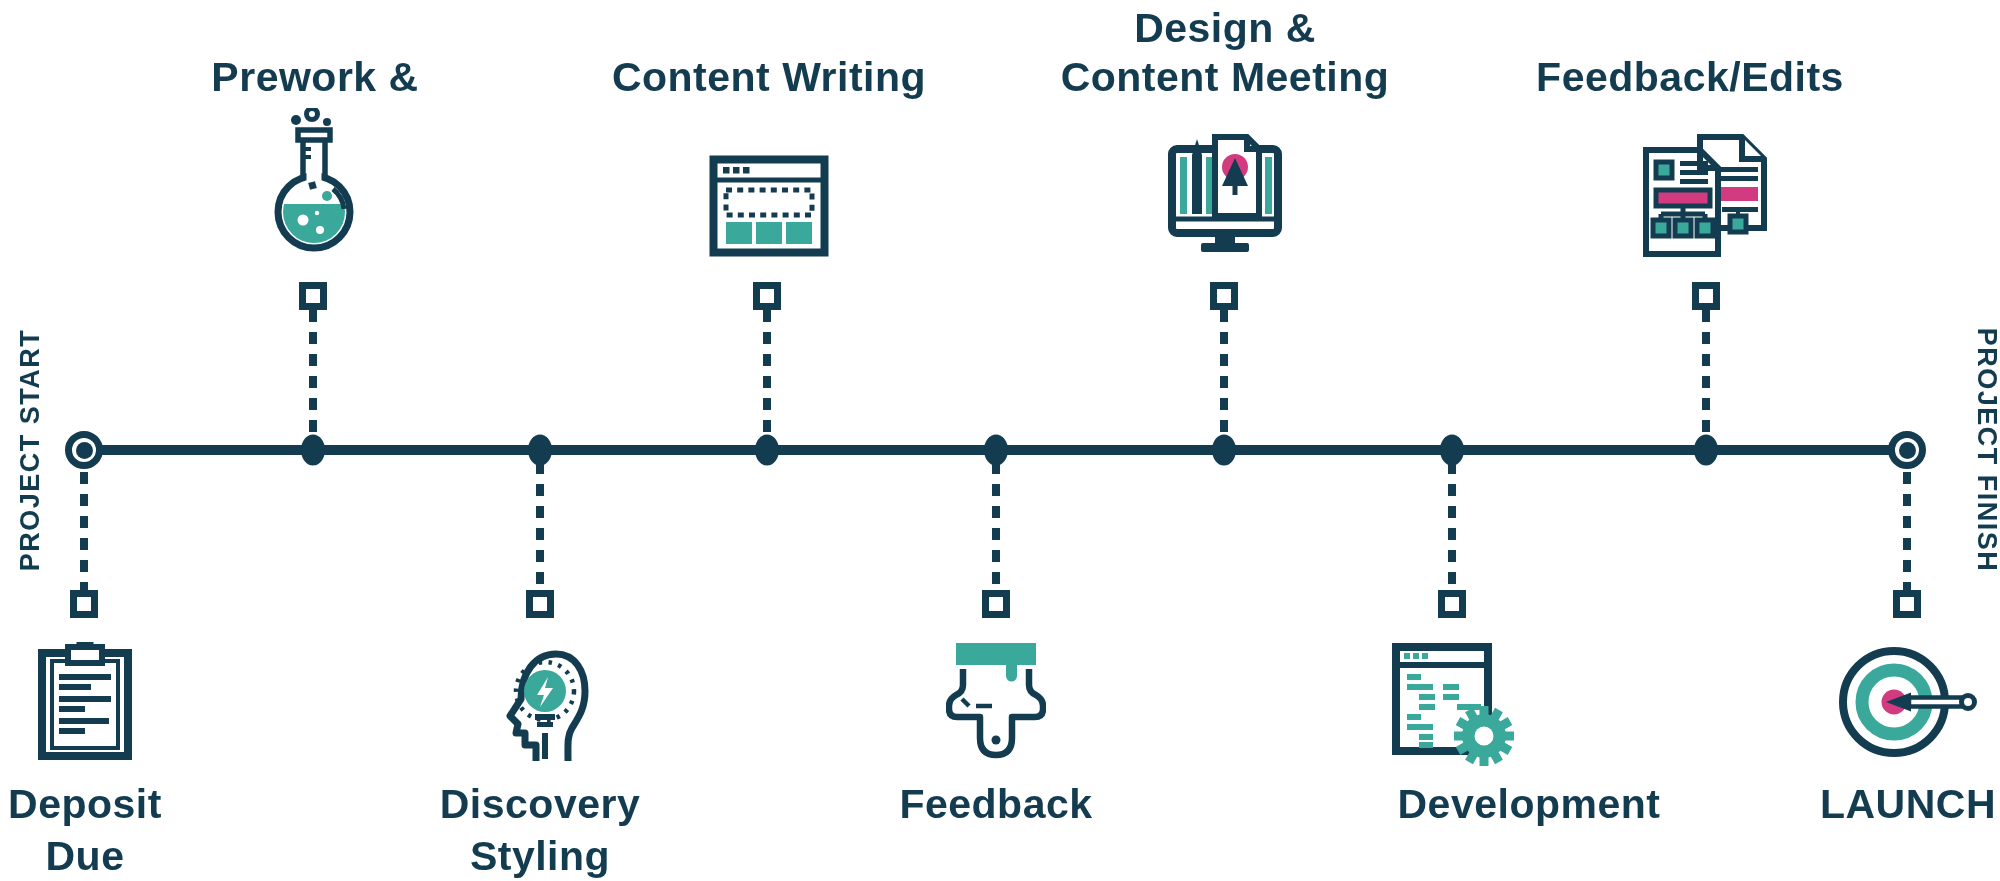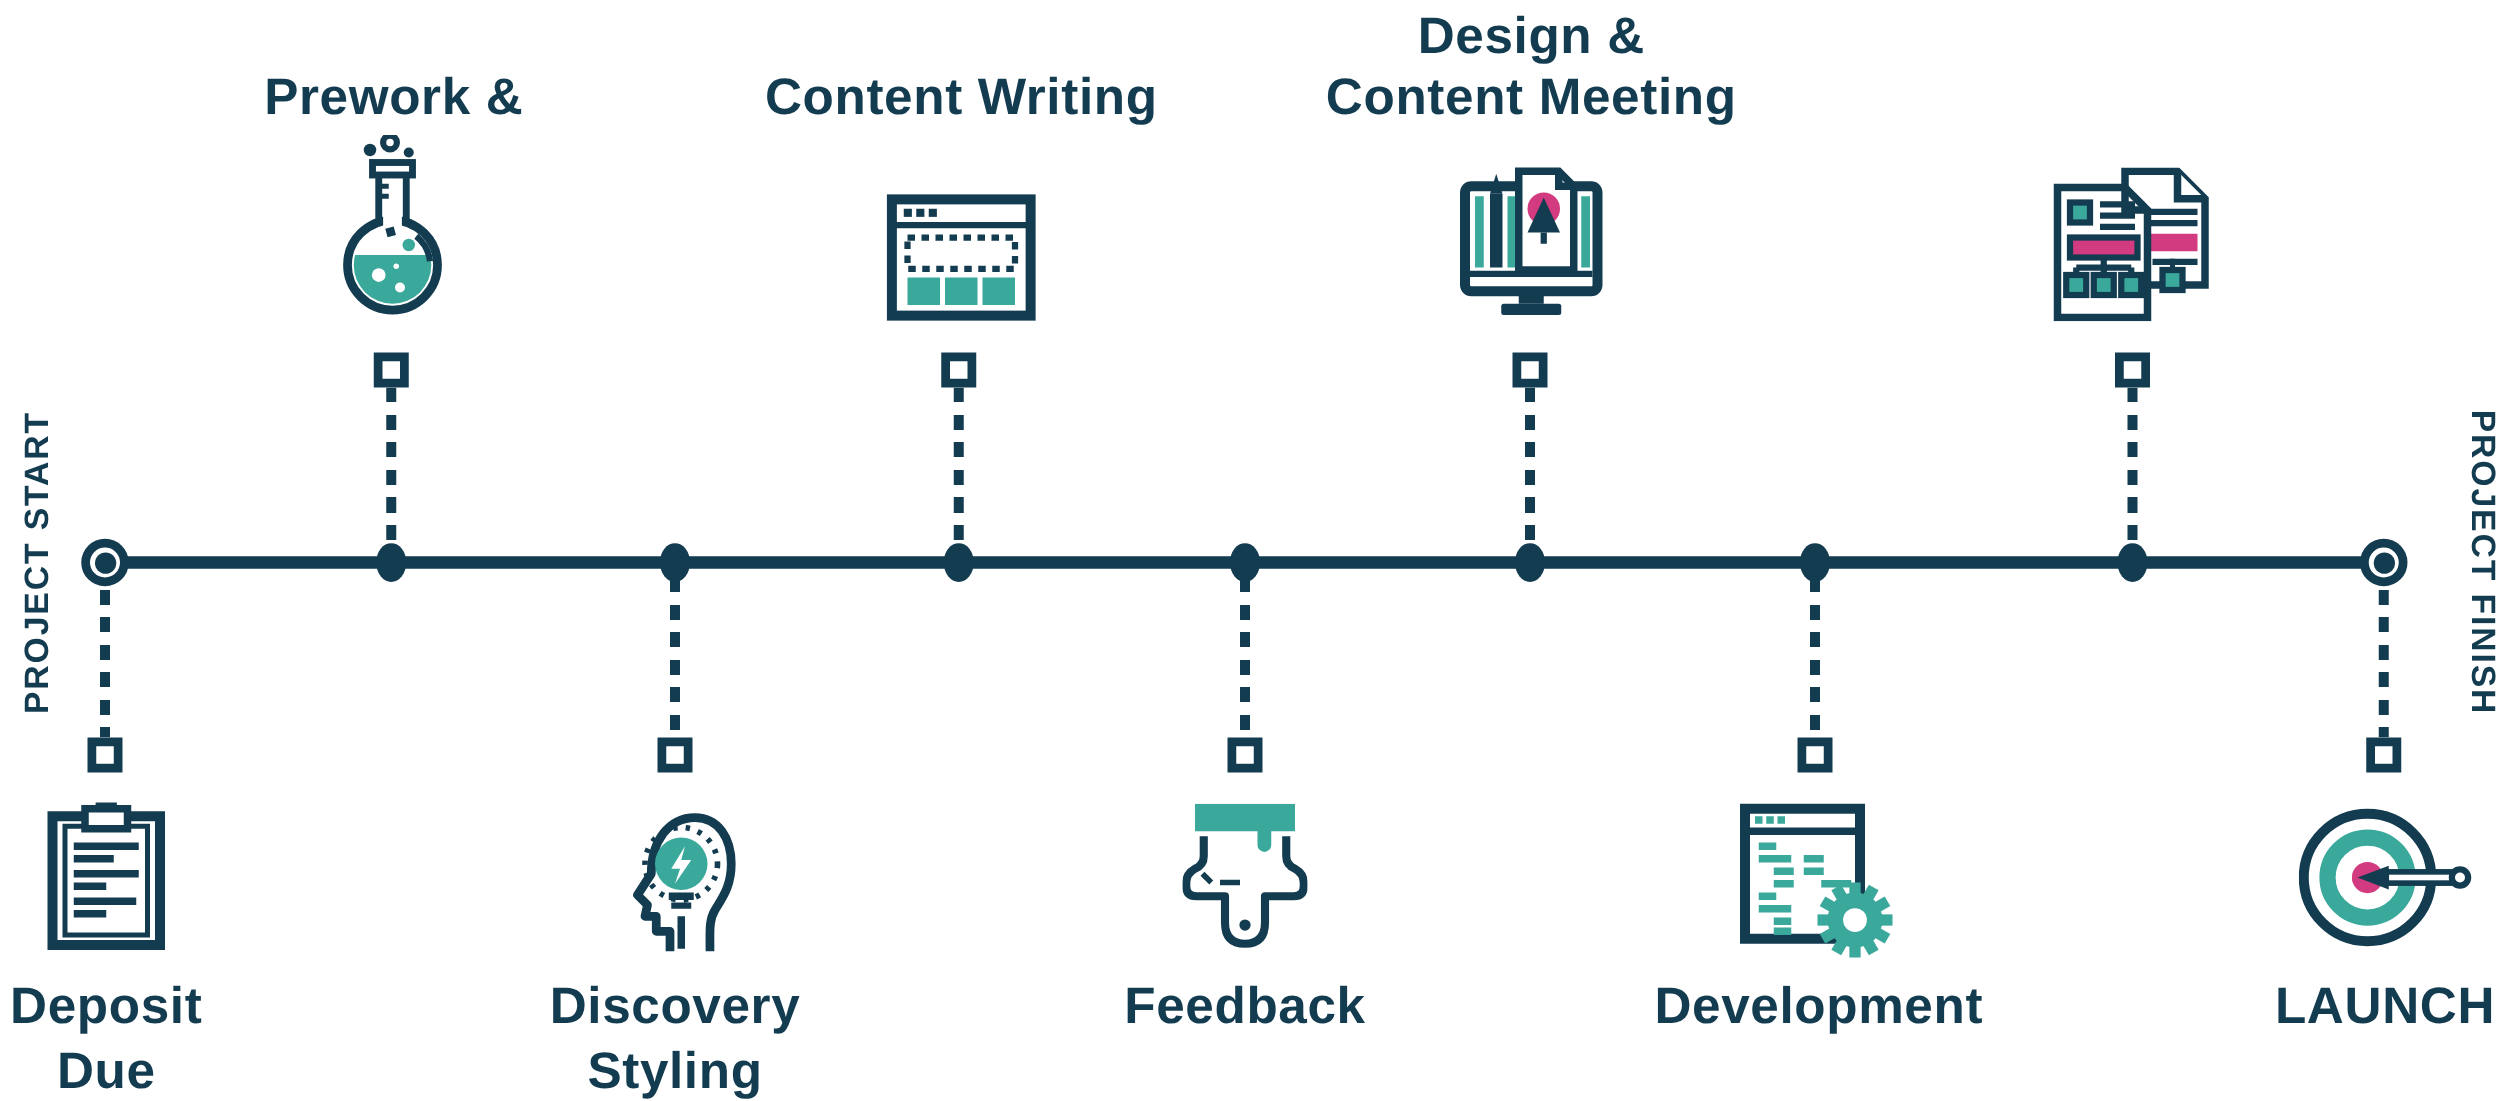--- a/index.html
+++ b/index.html
@@ -83,33 +83,36 @@
   <div class="title top-title" style="left:315px">
     <span>Prework &amp;</span>
   </div>
   <div class="title top-title" style="left:1225px">
     <span>Design &amp;</span>
     <span>Content Meeting</span>
   </div>
   <div class="title top-title" style="left:769px">
     <span>Content Writing</span>
   </div>
+  <div class="title top-title" style="left:1690px">
+    <span>Feedback/Edits</span>
+  </div>
 
   <div class="title bottom-label" style="left:85px">
     <span>Deposit</span>
     <span>Due</span>
   </div>
   <div class="title bottom-label" style="left:540px">
     <span>Discovery</span>
     <span>Styling</span>
   </div>
   <div class="title bottom-label" style="left:996px">
     <span>Feedback</span>
   </div>
-  <div class="title bottom-label" style="left:1455px">
+  <div class="title bottom-label" style="left:1529px">
     <span>Development</span>
   </div>
   <div class="title bottom-label" style="left:1908px">
     <span>LAUNCH</span>
   </div>
 
   <svg class="icon" style="left:314px;top:108px" width="84" height="150" viewBox="0 0 84 150">
     <defs>
         <clipPath id="flaskclip">
           <circle cx="42" cy="104" r="31"></circle>

